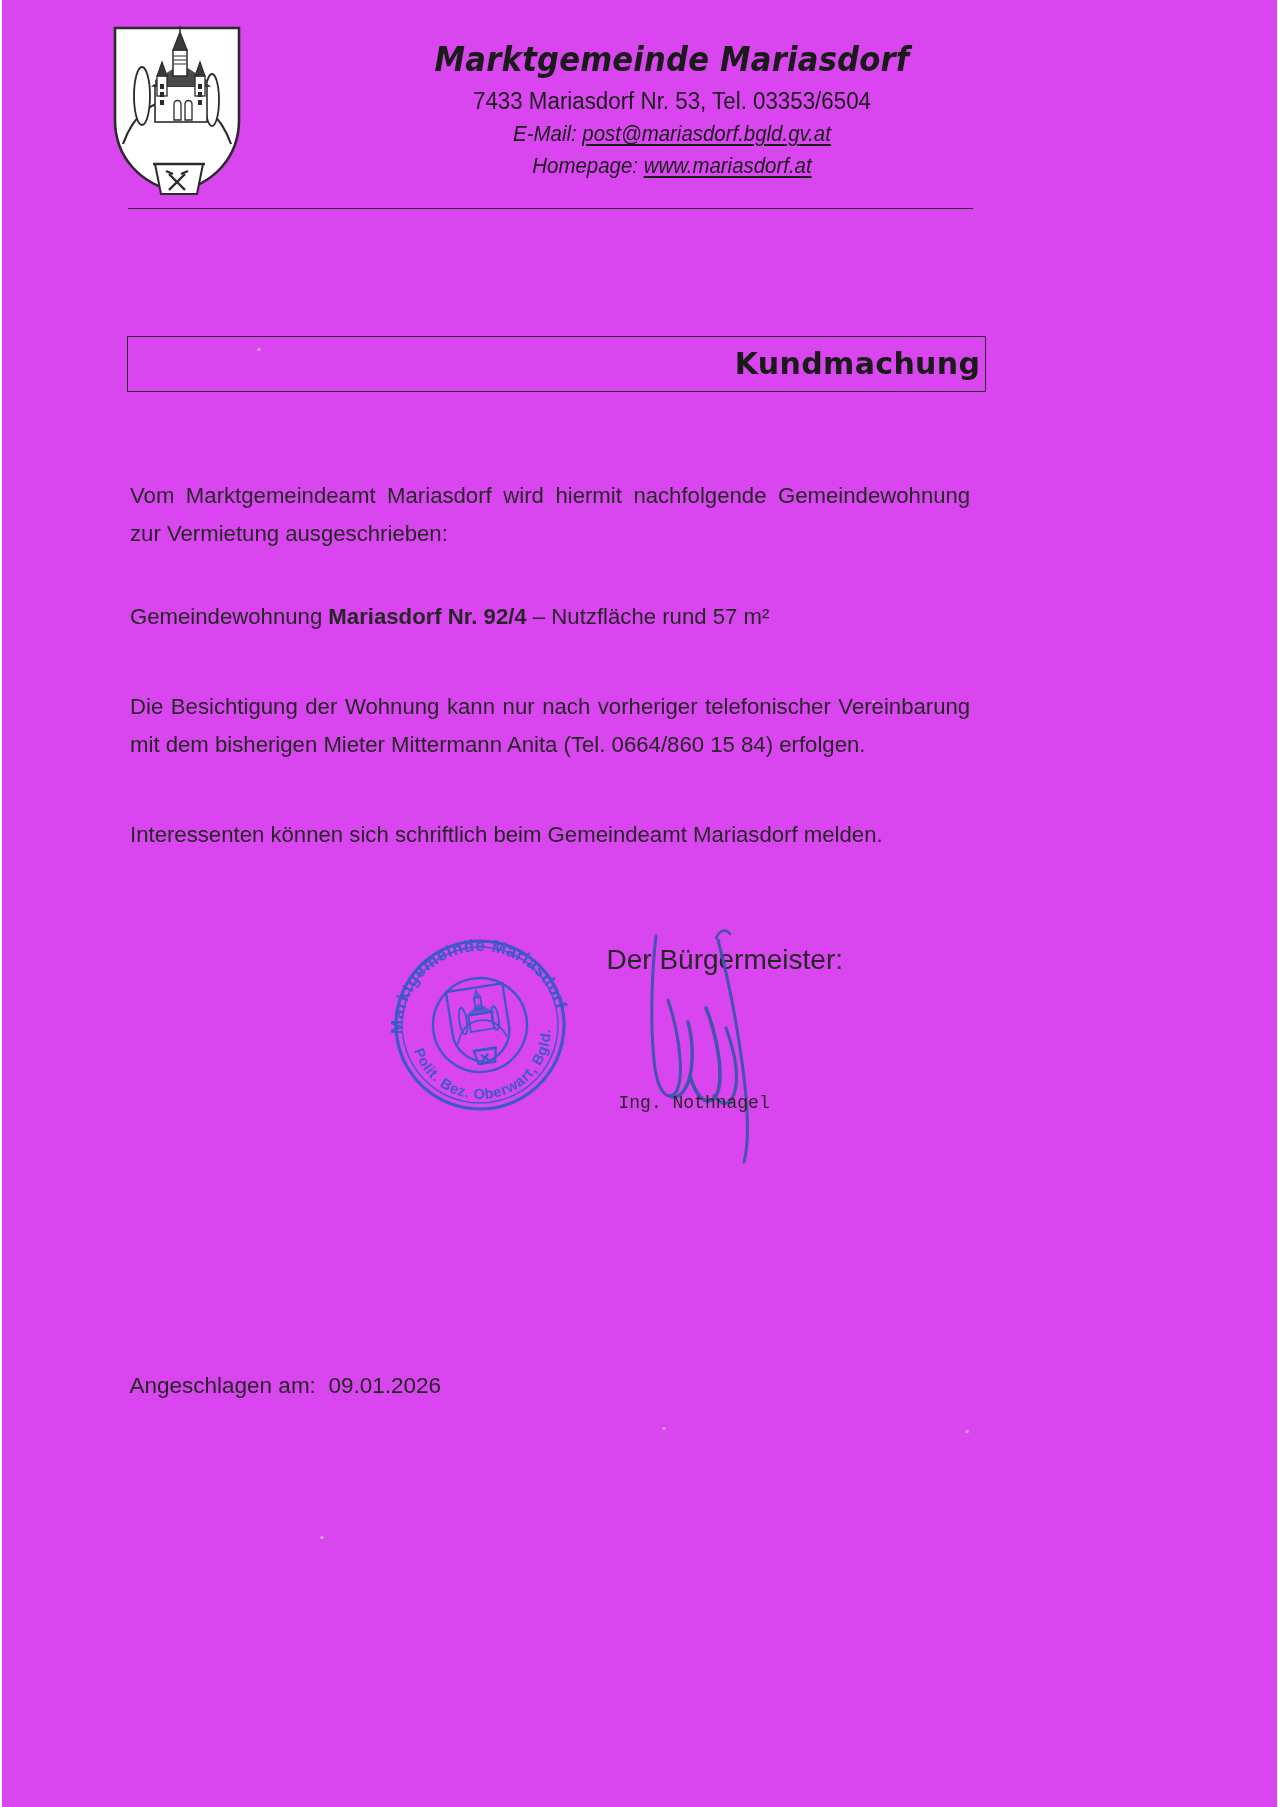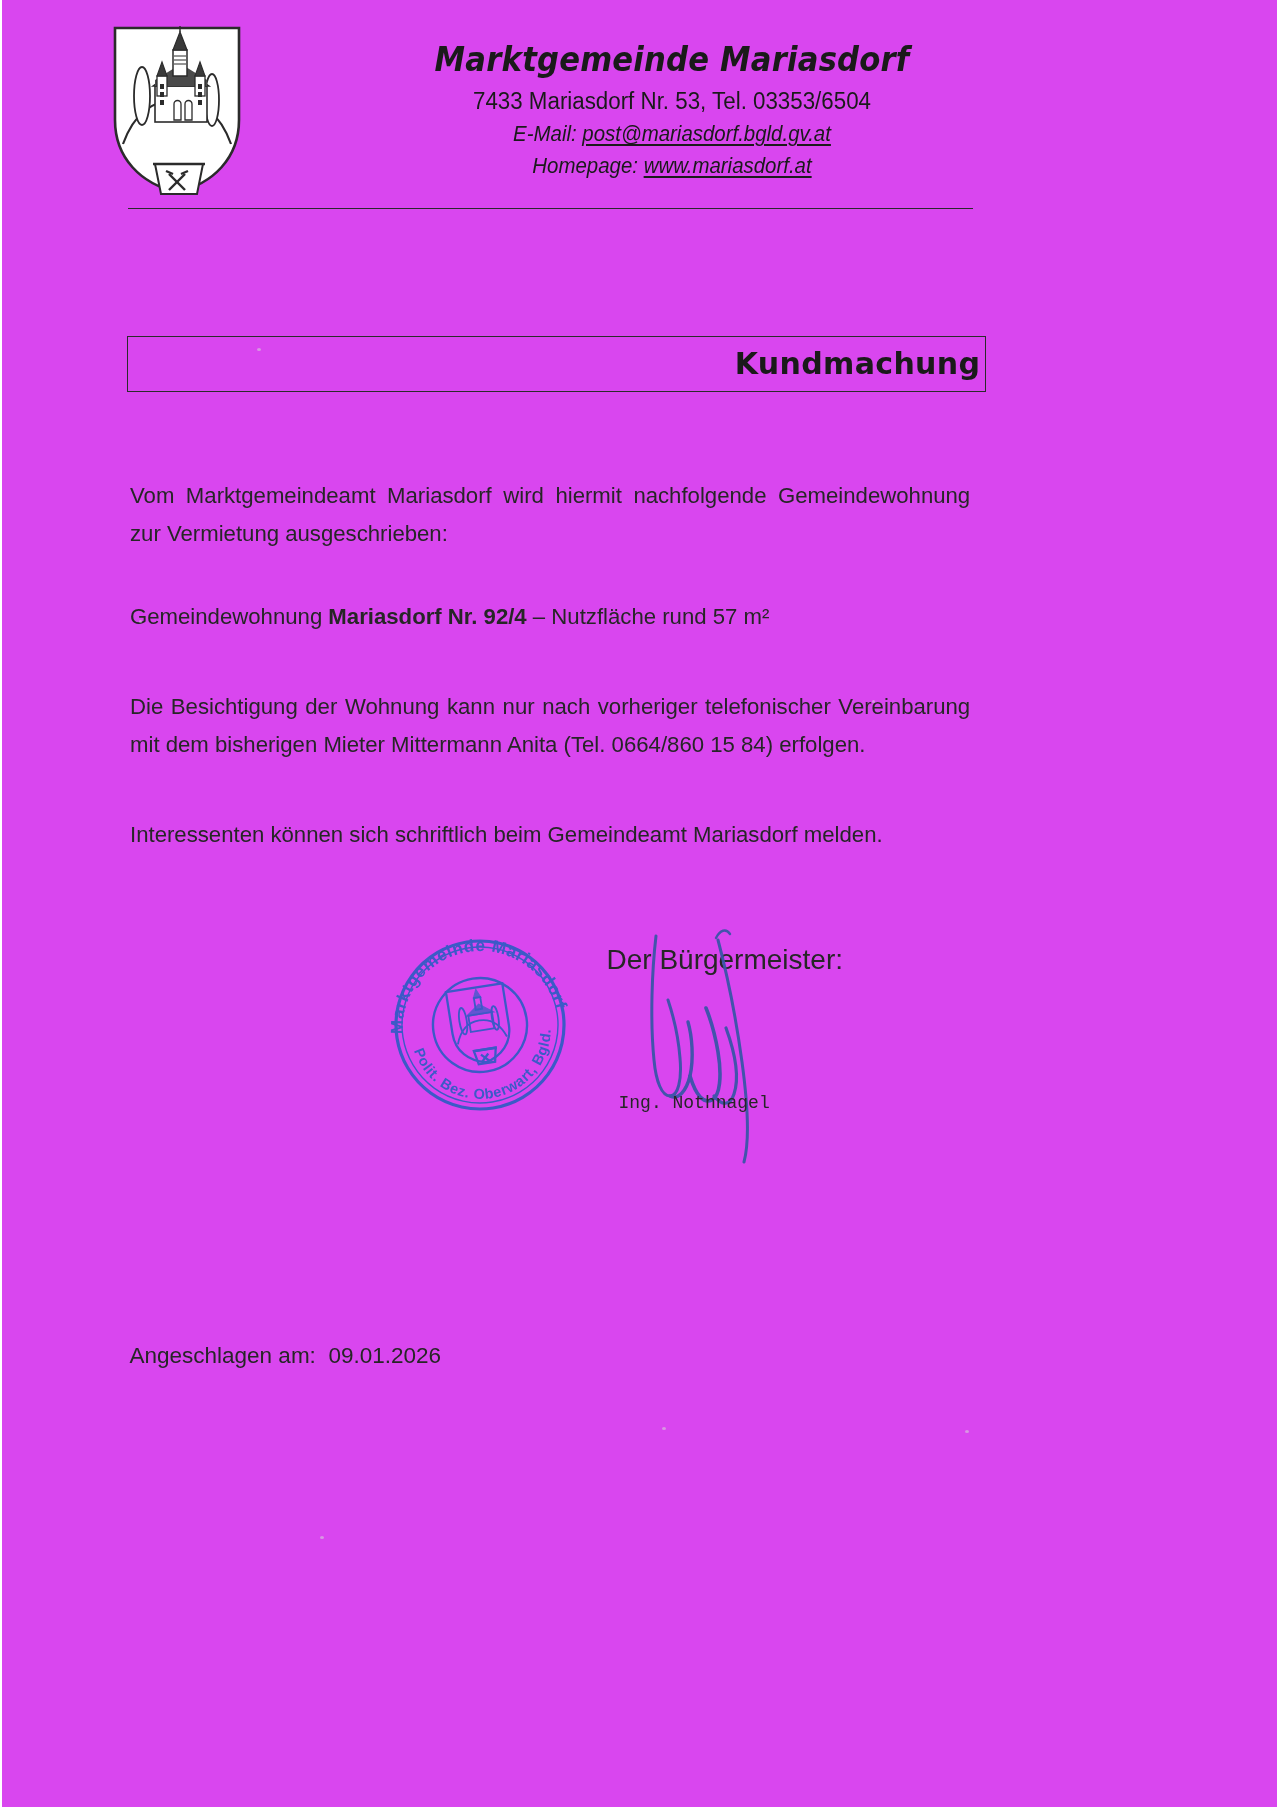--- a/index.html
+++ b/index.html
@@ -179,21 +179,21 @@
   
   .footer {
     position: absolute;
     left: 128px;
     top: 1337px;
     font-family: "Liberation Sans", sans-serif;
     font-size: 22.5px;
     line-height: 37px;
     color: #262626;
   }
-  .footer .row { white-space: pre; }
+  .footer .row { white-space: pre; margin-top: 30px; }
 
   .speck {
     position: absolute;
     background: #d8d8d8;
     border-radius: 50%;
     opacity: .55;
   }
 </style>
 </head>
 <body>

